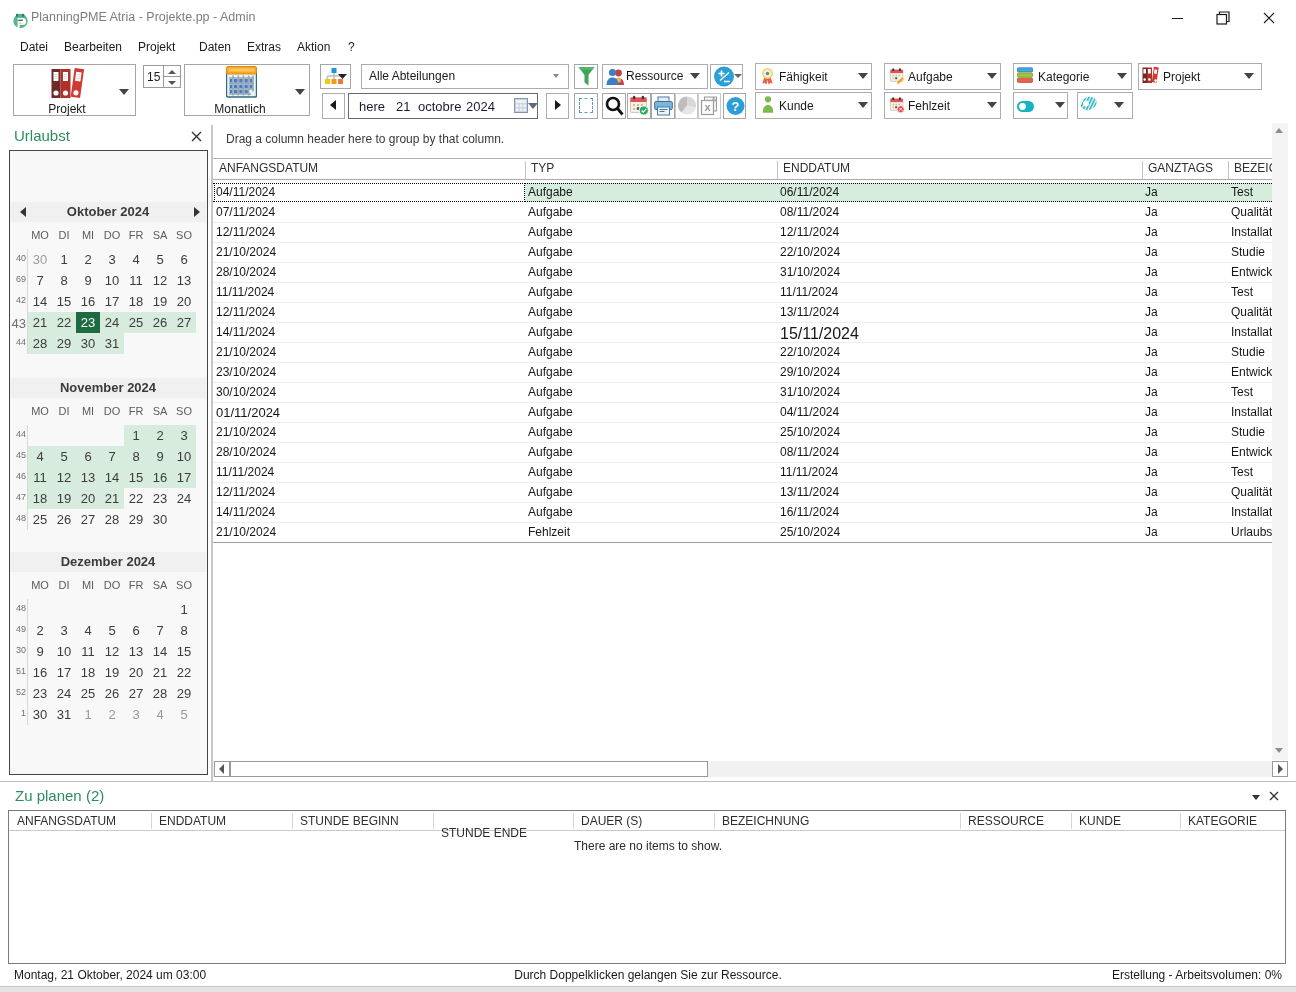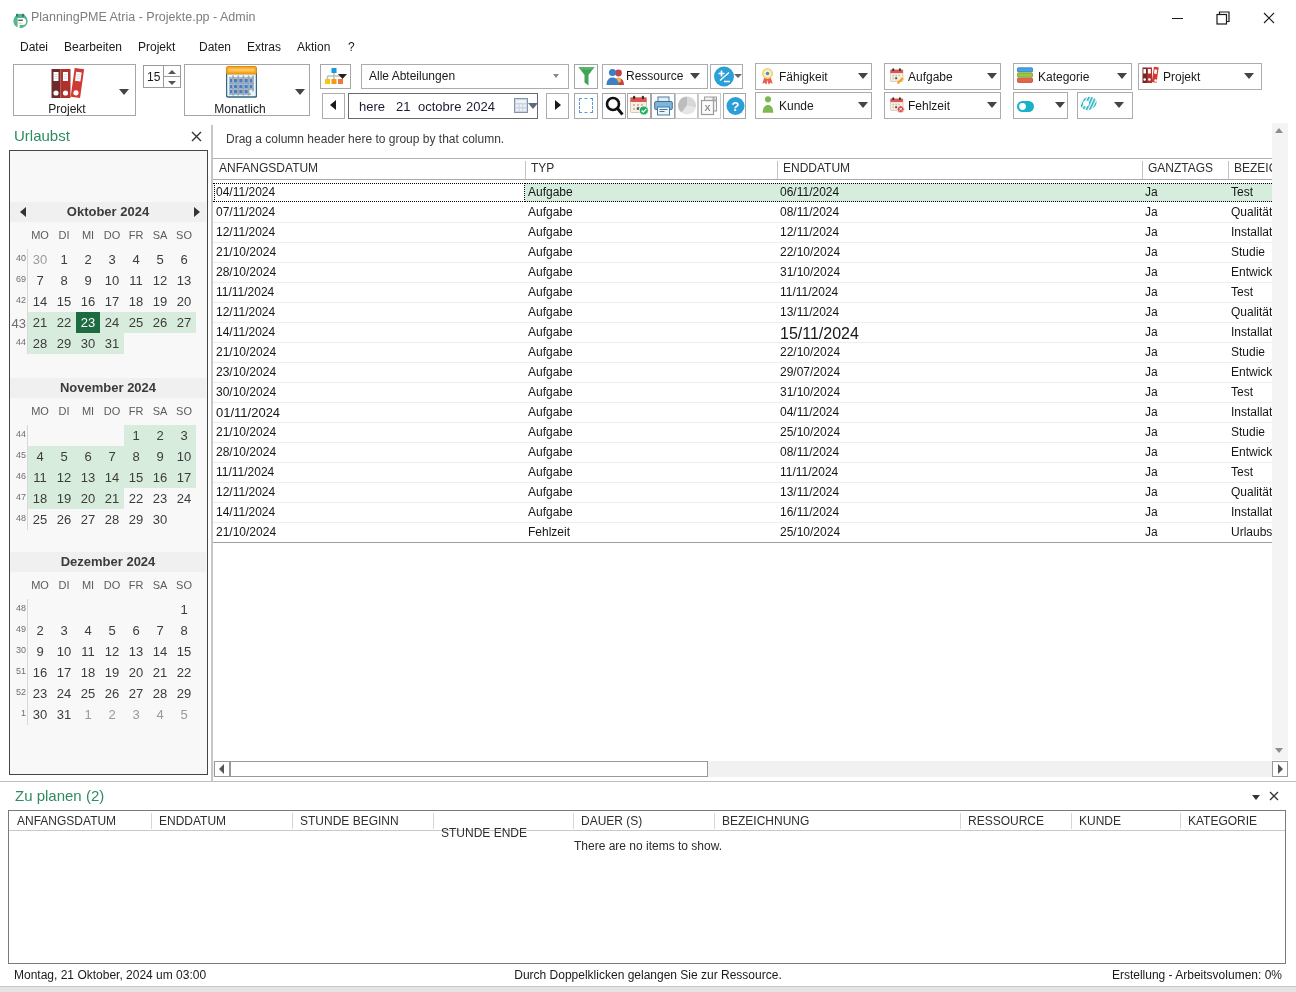--- a/index.html
+++ b/index.html
@@ -539,21 +539,21 @@
     <div style="position:absolute;left:1018px;top:143px;font-size:12px;color:#161616;white-space:nowrap;max-width:41px;overflow:hidden;">Installati</div>
     <div style="position:absolute;left:0;top:180px;width:1059px;height:1px;background:#ededed;"></div>
     <div style="position:absolute;left:3px;top:163px;font-size:12px;color:#161616;white-space:nowrap;max-width:400px;overflow:hidden;">21/10/2024</div>
     <div style="position:absolute;left:315px;top:163px;font-size:12px;color:#161616;white-space:nowrap;max-width:400px;overflow:hidden;">Aufgabe</div>
     <div style="position:absolute;left:567px;top:163px;font-size:12px;color:#161616;white-space:nowrap;max-width:400px;overflow:hidden;">22/10/2024</div>
     <div style="position:absolute;left:932px;top:163px;font-size:12px;color:#161616;white-space:nowrap;max-width:400px;overflow:hidden;">Ja</div>
     <div style="position:absolute;left:1018px;top:163px;font-size:12px;color:#161616;white-space:nowrap;max-width:41px;overflow:hidden;">Studie</div>
     <div style="position:absolute;left:0;top:200px;width:1059px;height:1px;background:#ededed;"></div>
     <div style="position:absolute;left:3px;top:183px;font-size:12px;color:#161616;white-space:nowrap;max-width:400px;overflow:hidden;">23/10/2024</div>
     <div style="position:absolute;left:315px;top:183px;font-size:12px;color:#161616;white-space:nowrap;max-width:400px;overflow:hidden;">Aufgabe</div>
-    <div style="position:absolute;left:567px;top:183px;font-size:12px;color:#161616;white-space:nowrap;max-width:400px;overflow:hidden;">29/07/2024</div>
+    <div style="position:absolute;left:567px;top:183px;font-size:12px;color:#161616;white-space:nowrap;max-width:400px;overflow:hidden;">29/10/2024</div>
     <div style="position:absolute;left:932px;top:183px;font-size:12px;color:#161616;white-space:nowrap;max-width:400px;overflow:hidden;">Ja</div>
     <div style="position:absolute;left:1018px;top:183px;font-size:12px;color:#161616;white-space:nowrap;max-width:41px;overflow:hidden;">Entwickl</div>
     <div style="position:absolute;left:0;top:220px;width:1059px;height:1px;background:#ededed;"></div>
     <div style="position:absolute;left:3px;top:203px;font-size:12px;color:#161616;white-space:nowrap;max-width:400px;overflow:hidden;">30/10/2024</div>
     <div style="position:absolute;left:315px;top:203px;font-size:12px;color:#161616;white-space:nowrap;max-width:400px;overflow:hidden;">Aufgabe</div>
     <div style="position:absolute;left:567px;top:203px;font-size:12px;color:#161616;white-space:nowrap;max-width:400px;overflow:hidden;">31/10/2024</div>
     <div style="position:absolute;left:932px;top:203px;font-size:12px;color:#161616;white-space:nowrap;max-width:400px;overflow:hidden;">Ja</div>
     <div style="position:absolute;left:1018px;top:203px;font-size:12px;color:#161616;white-space:nowrap;max-width:41px;overflow:hidden;">Test</div>
     <div style="position:absolute;left:0;top:240px;width:1059px;height:1px;background:#ededed;"></div>
     <div style="position:absolute;left:3px;top:223px;font-size:13px;color:#161616;white-space:nowrap;max-width:400px;overflow:hidden;">01/11/2024</div>

